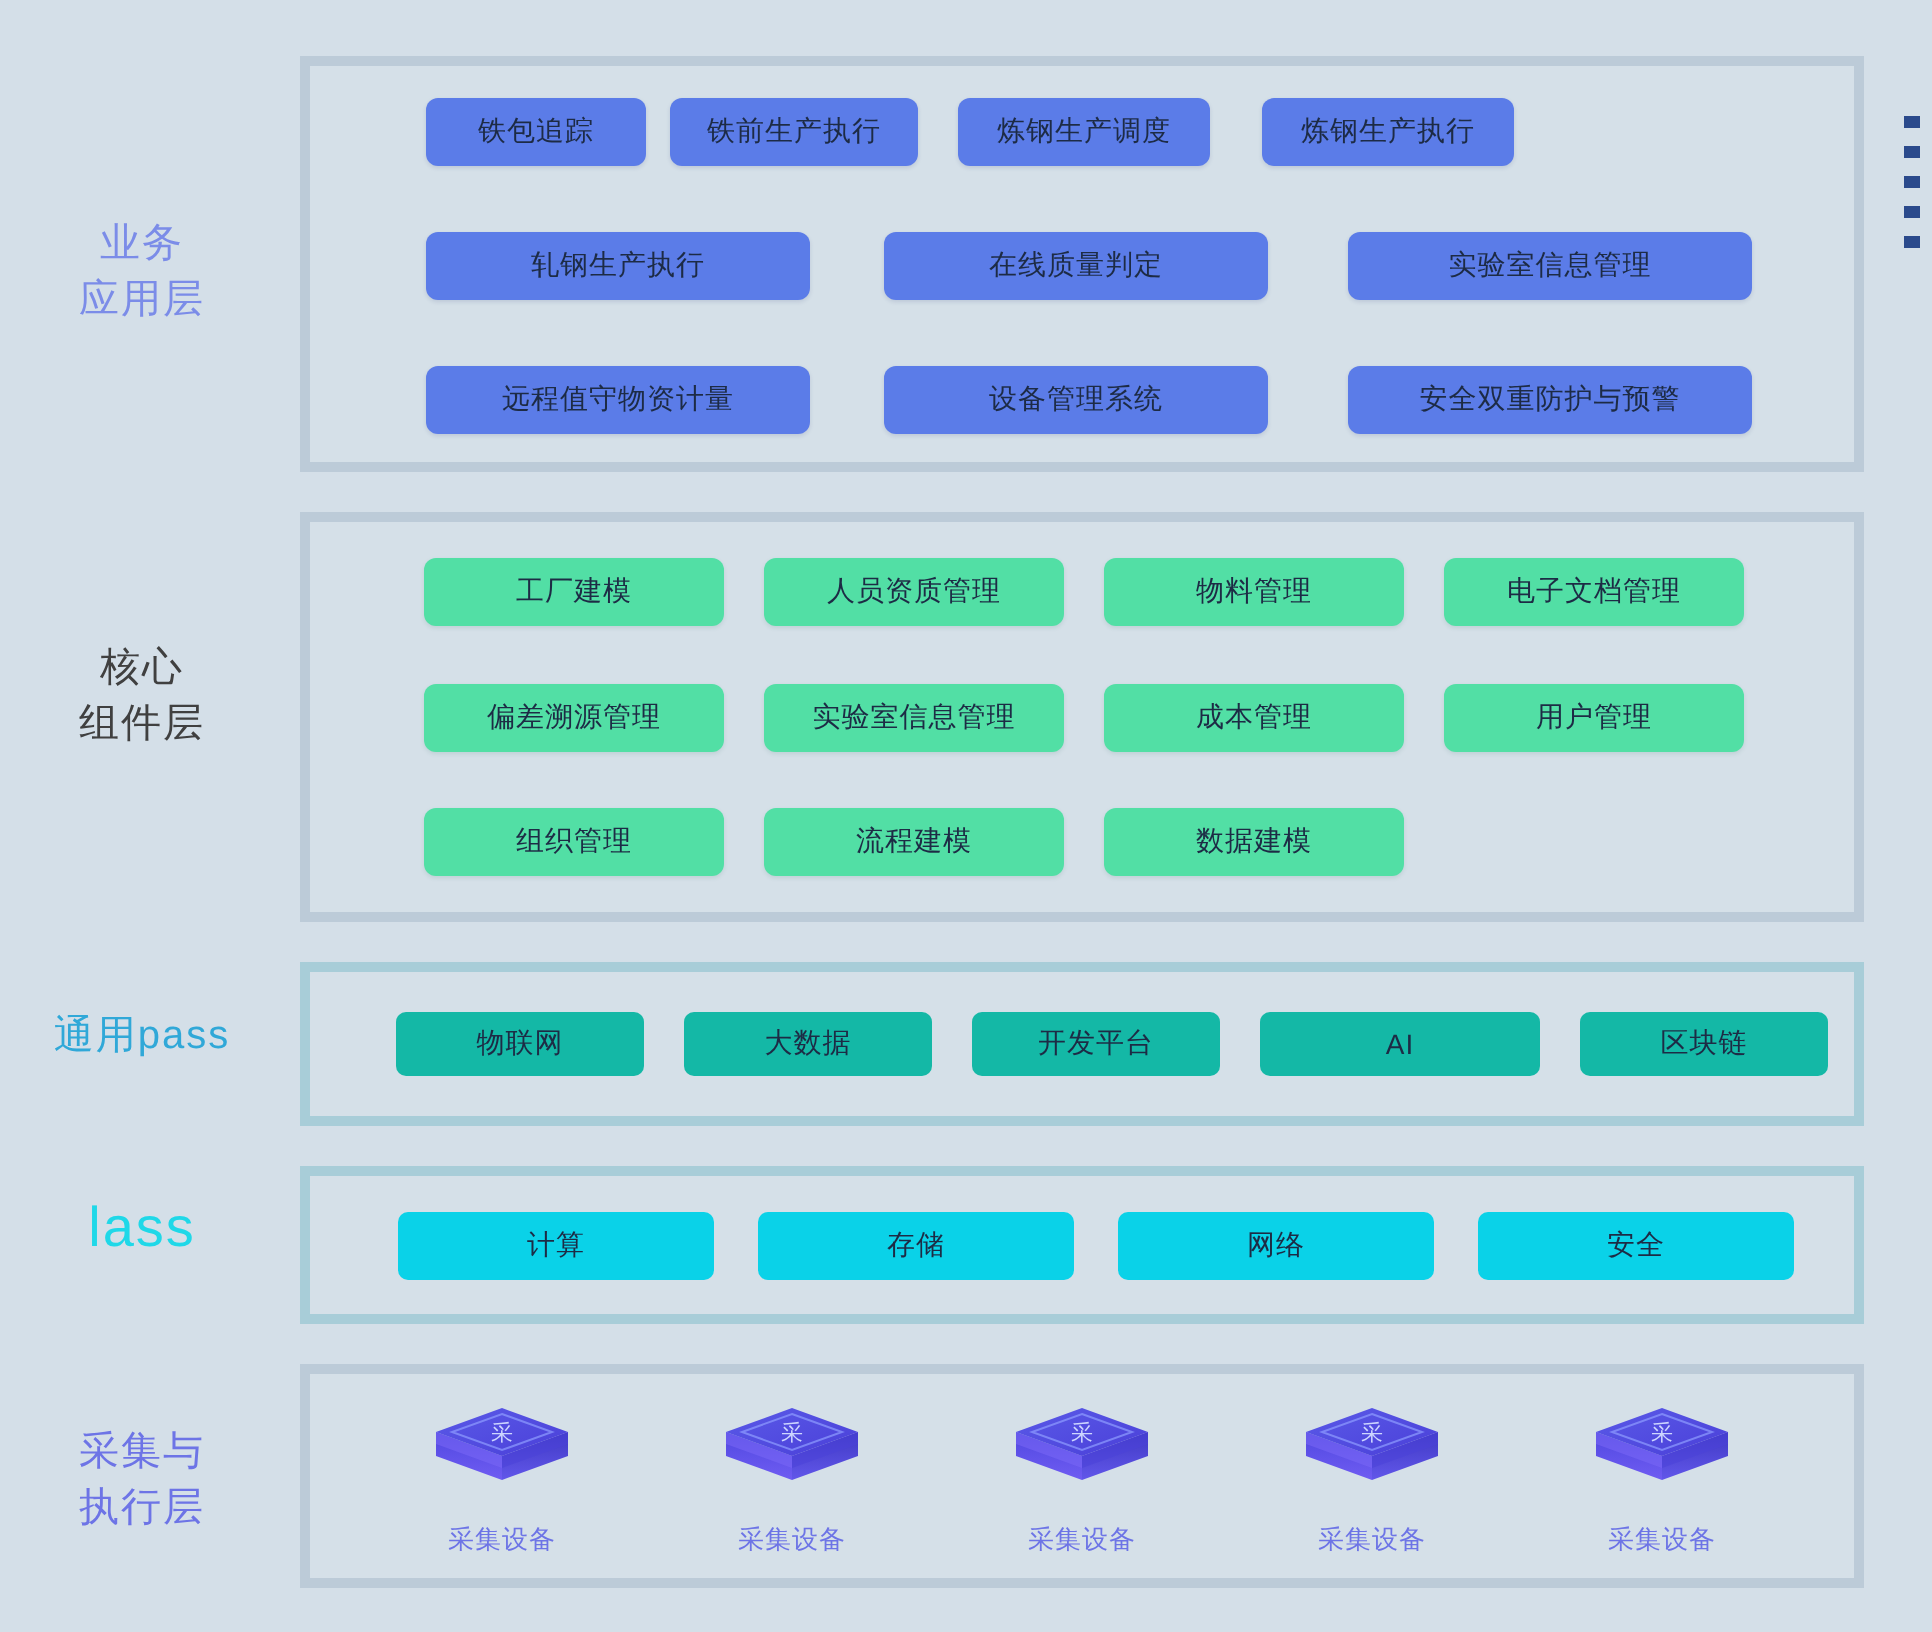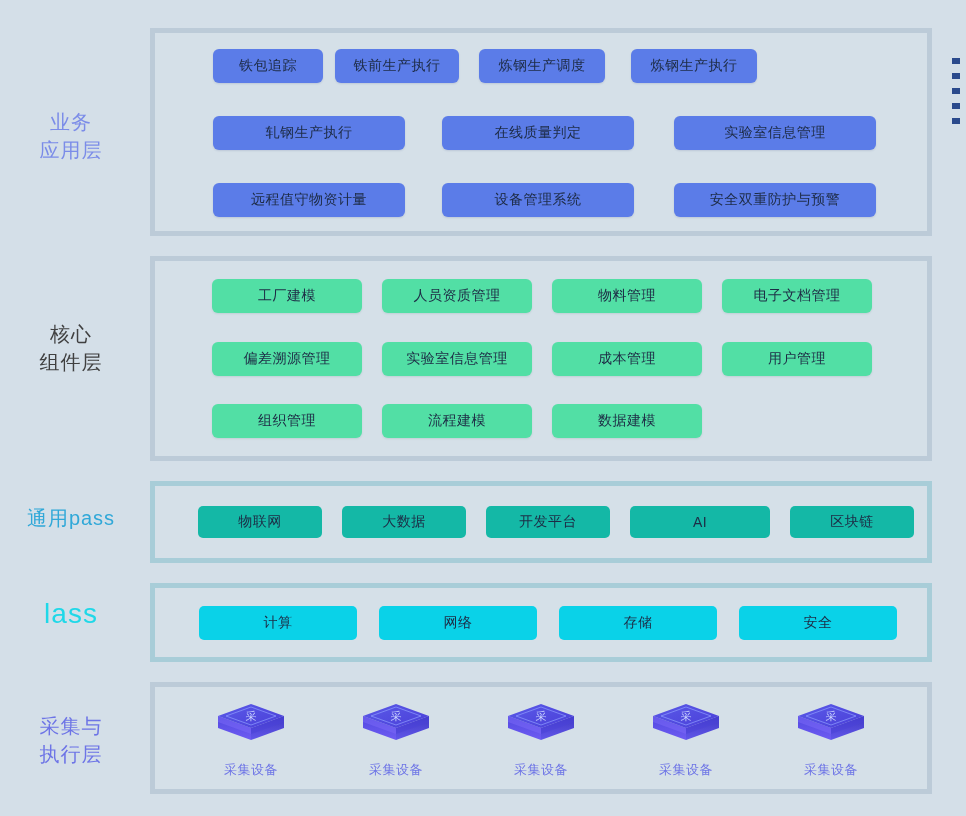--- a/index.html
+++ b/index.html
@@ -284,22 +284,22 @@
       </div>
     </div>
   </div>
 
   <div class="layer-label" id="label-iaas" style="left:6px; top:600px; color:#1fd8e8; font-size:28px;">lass</div>
 
   <div class="panel" id="panel-lass">
     <div class="panel-inner">
       <div class="chip-row lass-row">
         <div class="chip">计算</div>
+        <div class="chip">存储</div>
         <div class="chip">网络</div>
-        <div class="chip">存储</div>
         <div class="chip">安全</div>
       </div>
     </div>
   </div>
 
   <div class="layer-label" id="label-collect" style="left:6px; top:712px; color:#6d74e6;">采集与
 执行层</div>
 
   <div class="panel" id="panel-collect">
     <div class="panel-inner">

